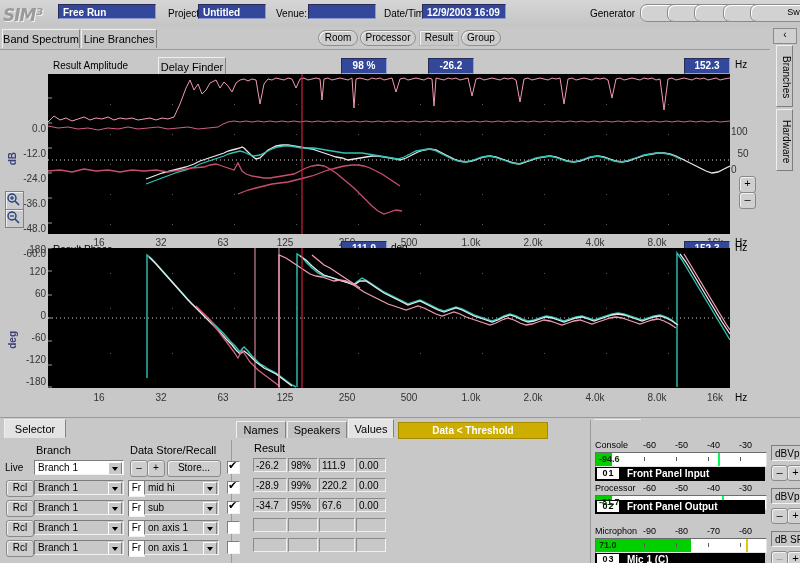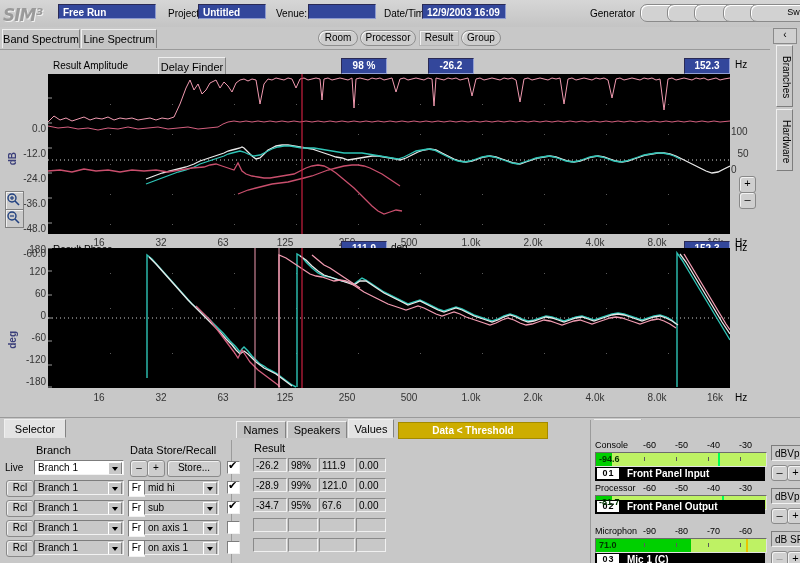--- a/index.html
+++ b/index.html
@@ -263,21 +263,21 @@
   
   #meterpanel {
     position: absolute; left: 590px; top: 420px; width: 210px; height: 143px;
     background: #c8c8c8;
     border-left: 1px solid #9b9b9b;
   }
   .mlabel { position:absolute; font-size: 9px; color: #000; }
   .mticks { position:absolute; font-size: 9px; color:#000; }
   .mbar {
     position: absolute; height: 13px;
-    background: #bef264;
+    background: #ffffff;
     border-top: 1px solid #6c6c6c; border-left: 1px solid #6c6c6c;
     border-right: 1px solid #e2e2e2; border-bottom: 1px solid #e2e2e2;
     overflow: hidden;
   }
   .mbar .fill { position:absolute; left:0; top:0; height: 100%; background: #00d000; }
   .mbar .readout {
     position:absolute; left: 1px; top: 0px; height: 100%;
     color: #003300; font-size: 9px; font-weight: bold; line-height: 12px;
     padding: 0 2px;
     z-index: 3;
@@ -337,21 +337,21 @@
     <div id="generator-label">Generator</div>
     <div class="genbtn" style="left:640px; width:24px;">Off</div>
     <div class="genbtn" style="left:667px; width:24px;">Nz</div>
     <div class="genbtn" style="left:694px; width:26px;">Sine</div>
     <div class="genbtn" style="left:723px; width:24px;">Pls</div>
     <div class="genbtn" style="left:750px; width:26px;">Swp</div>
   </div>
 
   <div id="tabrow">
     <div class="maintab" style="left:2px; width:78px;">Band Spectrum</div>
-    <div class="maintab" style="left:81px; width:76px;">Line Spectrum</div>
+    <div class="maintab" style="left:81px; width:76px;">Line Branches</div>
     <div class="maintab" style="left:158px; width:68px;margin-top:28px;">Delay Finder</div>
 
     <div class="pilltab" style="left:318px; width:40px;">Room</div>
     <div class="pilltab" style="left:360px; width:56px;">Processor</div>
     <div class="pilltab flat" style="left:419px; width:40px;">Result</div>
     <div class="pilltab" style="left:461px; width:40px;">Group</div>
   </div>
 
   <div id="rightcol">
     <div id="collapse-btn">‹</div>
@@ -671,21 +671,21 @@
 
     <div class="sectlabel" style="left:254px; top:24px;">Result</div>
 
     <div class="valcell" style="left:253px; top:40px; width:34px;">-26.2</div>
     <div class="valcell" style="left:288px; top:40px; width:30px;">98%</div>
     <div class="valcell" style="left:319px; top:40px; width:36px;">111.9</div>
     <div class="valcell" style="left:356px; top:40px; width:30px;">0.00</div>
 
     <div class="valcell" style="left:253px; top:60px; width:34px;">-28.9</div>
     <div class="valcell" style="left:288px; top:60px; width:30px;">99%</div>
-    <div class="valcell" style="left:319px; top:60px; width:36px;">121.0</div>
+    <div class="valcell" style="left:319px; top:60px; width:36px;">220.2</div>
     <div class="valcell" style="left:356px; top:60px; width:30px;">0.00</div>
 
     <div class="valcell" style="left:253px; top:80px; width:34px;">-34.7</div>
     <div class="valcell" style="left:288px; top:80px; width:30px;">95%</div>
     <div class="valcell" style="left:319px; top:80px; width:36px;">67.6</div>
     <div class="valcell" style="left:356px; top:80px; width:30px;">0.00</div>
 
     <div class="valcell" style="left:253px; top:100px; width:34px;"></div>
     <div class="valcell" style="left:288px; top:100px; width:30px;"></div>
     <div class="valcell" style="left:319px; top:100px; width:36px;"></div>

